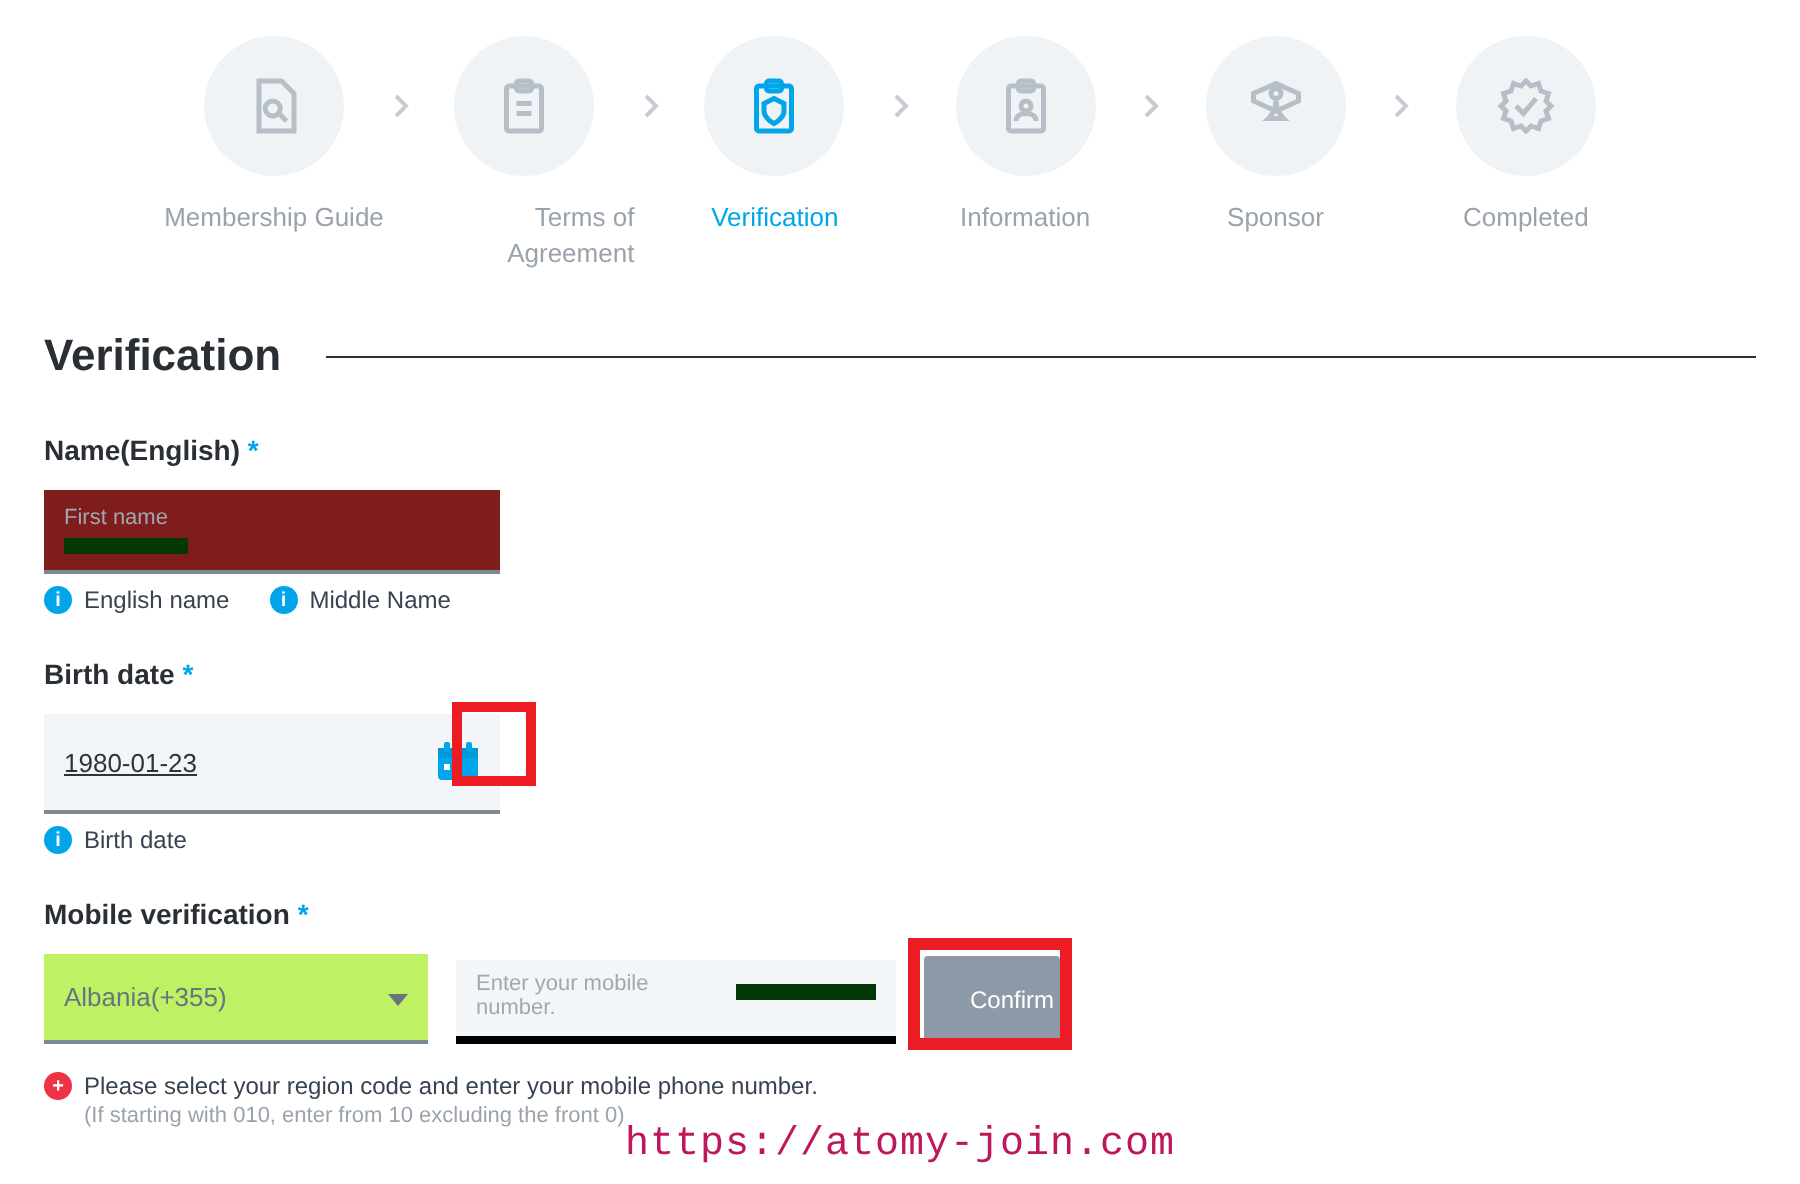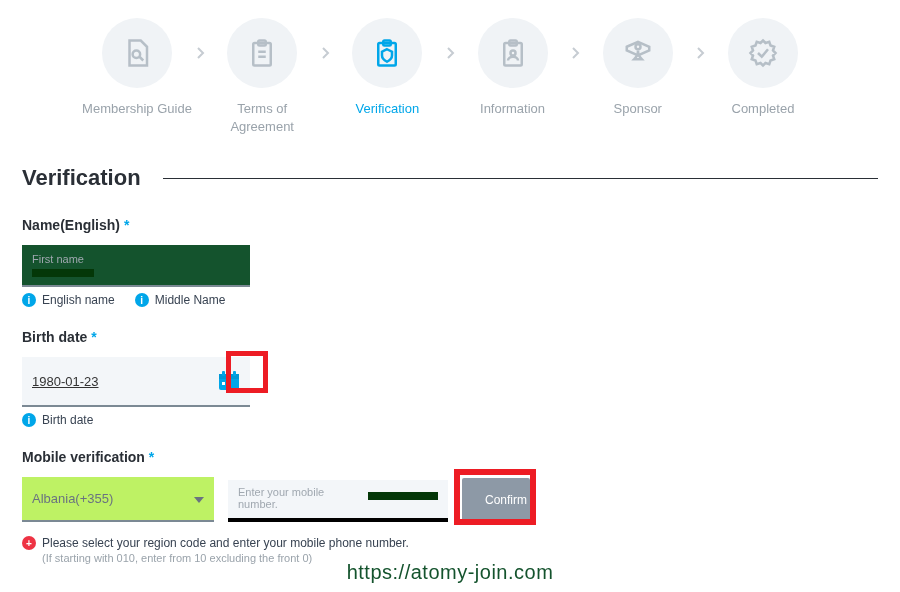--- a/index.html
+++ b/index.html
@@ -1,47 +1,47 @@
 <!DOCTYPE html>
 <html><head>
 <meta charset="utf-8">
 <style>
 * { box-sizing: border-box; margin: 0; padding: 0; }
 body { font-family: -apple-system, BlinkMacSystemFont, "Segoe UI", Arial, sans-serif; background: #fff; width: 900px; height: 592px; position: relative; padding: 18px 22px; color: #333; }
 .stepper { display: flex; align-items: flex-start; justify-content: space-between; padding: 0 60px; margin-bottom: 30px; }
 .step { display: flex; flex-direction: column; align-items: center; width: 110px; }
 .step-circle { width: 70px; height: 70px; border-radius: 50%; background: #f0f3f6; display: flex; align-items: center; justify-content: center; }
 .step-circle.active svg { stroke: #00a6e9; fill: none; }
-.step-label { margin-top: 12px; font-size: 13px; text-align: center; color: #9aa3ab; line-height: 1.35; }
+.step-label { margin-top: 12px; font-size: 13px; text-align: right; color: #9aa3ab; line-height: 1.35; }
 .step-label.active { color: #00a6e9; }
 .chev { align-self: flex-start; margin-top: 28px; color: #c6ccd2; }
 .title-row { display: flex; align-items: center; margin-bottom: 26px; }
 .page-title { font-size: 22px; font-weight: 700; color: #2a2f36; margin-right: 22px; }
 .hr { flex: 1; border-top: 1px solid #2a2f36; }
 .field-label { font-size: 14px; font-weight: 700; color: #2a2f36; margin-bottom: 12px; }
 .req { color: #00a6e9; }
 .row { display: flex; gap: 14px; margin-bottom: 6px; }
-.input-box { width: 228px; background: #14532d; border-bottom: 2px solid #7b8994; padding: 8px 10px 6px; display: flex; flex-direction: column; }
+.input-box { width: 228px; background: #7f1d1d; border-bottom: 2px solid #7b8994; padding: 8px 10px 6px; display: flex; flex-direction: column; }
 .placeholder { font-size: 11px; color: #a0a8b0; margin-bottom: 2px; }
 .redacted { width: 62px; height: 8px; background: #043708; margin-top: 2px; margin-bottom: 2px; }
 .hints { display: flex; gap: 20px; margin-top: 6px; margin-bottom: 22px; }
 .hint { display: flex; align-items: center; gap: 6px; font-size: 12px; color: #384352; }
 .hint-icon { width: 14px; height: 14px; border-radius: 50%; background: #00a6e9; color: #fff; display: flex; align-items: center; justify-content: center; font-size: 10px; font-weight: 700; }
 .birth-row { display: flex; align-items: center; }
 .birth-box { width: 228px; background: #f3f6f9; border-bottom: 2px solid #7b8994; padding: 14px 10px; display: flex; align-items: center; justify-content: space-between; font-size: 13px; color: #333; position: relative; }
 .cal-icon { width: 22px; height: 20px; position: relative; }
 .red-highlight-sm { position: absolute; border: 5px solid #ed1c24; z-index: 2; }
 .red-highlight-lg { position: absolute; border: 6px solid #ed1c24; z-index: 2; }
 .select-box { width: 192px; background: #bef264; border-bottom: 2px solid #7b8994; padding: 14px 10px; display: flex; align-items: center; justify-content: space-between; font-size: 13px; color: #6a7380; }
 .mobile-input { width: 220px; background: #f3f6f9; border-bottom: 4px solid #000000; padding: 6px 10px; display: flex; flex-direction: row; gap: 16px; }
 .confirm-btn { width: 68px; height: 44px; background: #8d99a6; color: #fff; border: none; font-size: 12px; display: flex; align-items: center; justify-content: center; border-radius: 2px; padding-left: 20px; }
 .error { display: flex; align-items: center; gap: 6px; font-size: 12px; color: #384352; margin-top: 14px; }
 .error-icon { width: 14px; height: 14px; border-radius: 50%; background: #e34; color: #fff; display: flex; align-items: center; justify-content: center; font-size: 10px; font-weight: 700; }
 .error-sub { font-size: 11px; color: #9aa3ab; margin-left: 20px; margin-top: 2px; }
-.watermark { position: absolute; bottom: 8px; left: 50%; transform: translateX(-50%); font-family: Liberation Sans, sans-serif; font-size: 20px; color: #14532d; letter-spacing: 0.5px; pointer-events: none; }
+.watermark { position: absolute; bottom: 8px; left: 50%; transform: translateX(-50%); font-family: Liberation Mono, monospace; font-size: 20px; color: #be185d; letter-spacing: 0.5px; pointer-events: none; }
 </style>
 </head>
 <body>
 
 <div class="stepper">
   <div class="step">
     <div class="step-circle">
       <svg width="30" height="30" viewBox="0 0 24 24" fill="none" stroke="#b6bfc7" stroke-width="2">
           <path d="M6 2h9l5 5v15H6z"></path>
           <circle cx="11.5" cy="13" r="3"></circle>

